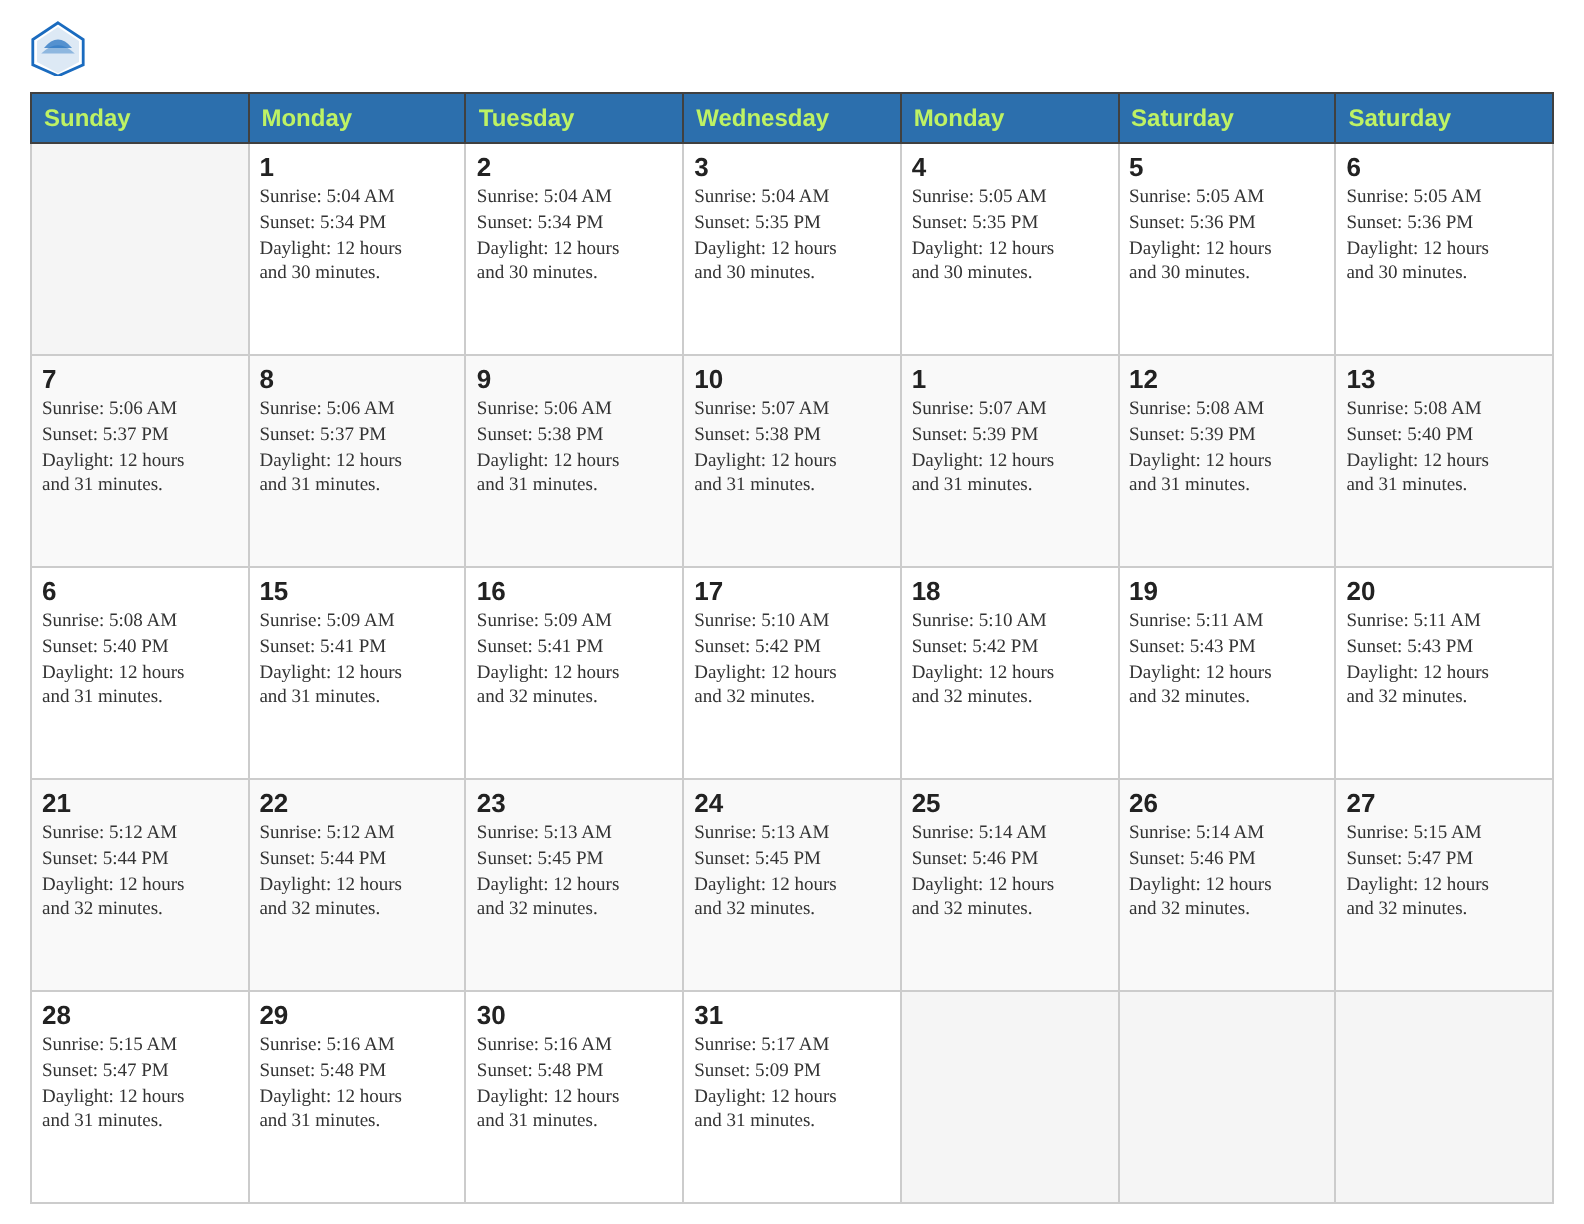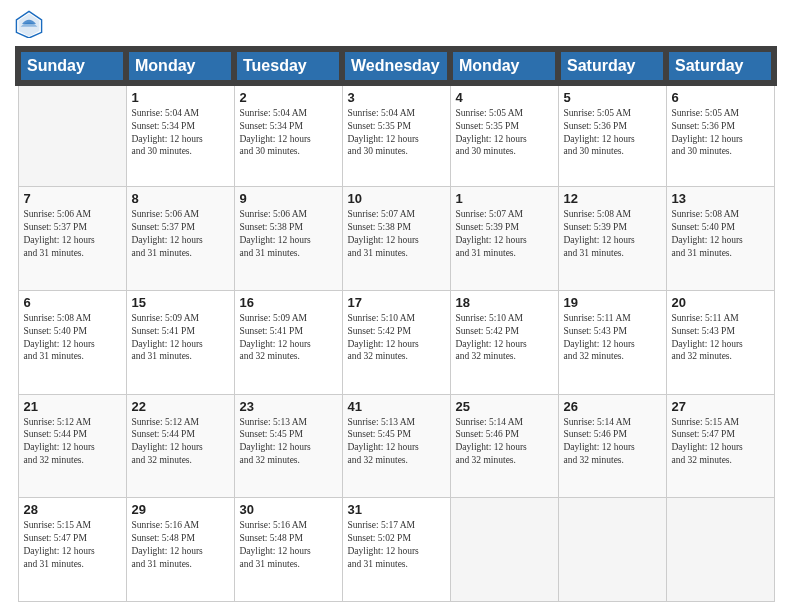--- a/index.html
+++ b/index.html
@@ -55,26 +55,26 @@
       color: #444;
     }
     .calendar {
       width: 100%;
       border-collapse: collapse;
       flex: 1;
       font-size: 10px;
     }
     .calendar th {
       background-color: #2c6fad;
-      color: #ffffff;
+      color: #bef264;
       text-align: left;
       padding: 5px 6px;
-      font-size: 16px;
+      font-size: 12px;
       font-weight: bold;
-      border: 6px solid #404040;
+      border: 1px solid #404040;
     }
     .calendar td {
       border: 1px solid #ccc;
       vertical-align: top;
       padding: 4px 5px;
       width: calc(100%/7);
       height: 82px;
       background: #fff;
     }
     .calendar tr:nth-child(even) td {
@@ -297,21 +297,21 @@
 and 32 minutes.</div>
           </td>
           <td>
             <span class="day-num">23</span>
             <div class="day-info" style="white-space: pre-line;">Sunrise: 5:13 AM
 Sunset: 5:45 PM
 Daylight: 12 hours
 and 32 minutes.</div>
           </td>
           <td>
-            <span class="day-num">41</span>
+            <span class="day-num">24</span>
             <div class="day-info" style="white-space: pre-line;">Sunrise: 5:13 AM
 Sunset: 5:45 PM
 Daylight: 12 hours
 and 32 minutes.</div>
           </td>
           <td>
             <span class="day-num">25</span>
             <div class="day-info" style="white-space: pre-line;">Sunrise: 5:14 AM
 Sunset: 5:46 PM
 Daylight: 12 hours
@@ -350,21 +350,21 @@
           <td>
             <span class="day-num">30</span>
             <div class="day-info" style="white-space: pre-line;">Sunrise: 5:16 AM
 Sunset: 5:48 PM
 Daylight: 12 hours
 and 31 minutes.</div>
           </td>
           <td>
             <span class="day-num">31</span>
             <div class="day-info" style="white-space: pre-line;">Sunrise: 5:17 AM
-Sunset: 5:02 PM
+Sunset: 5:09 PM
 Daylight: 12 hours
 and 31 minutes.</div>
           </td>
           <td class="empty-cell"></td>
           <td class="empty-cell"></td>
           <td class="empty-cell"></td>
         </tr>
       </tbody>
   </table>
 </div>

